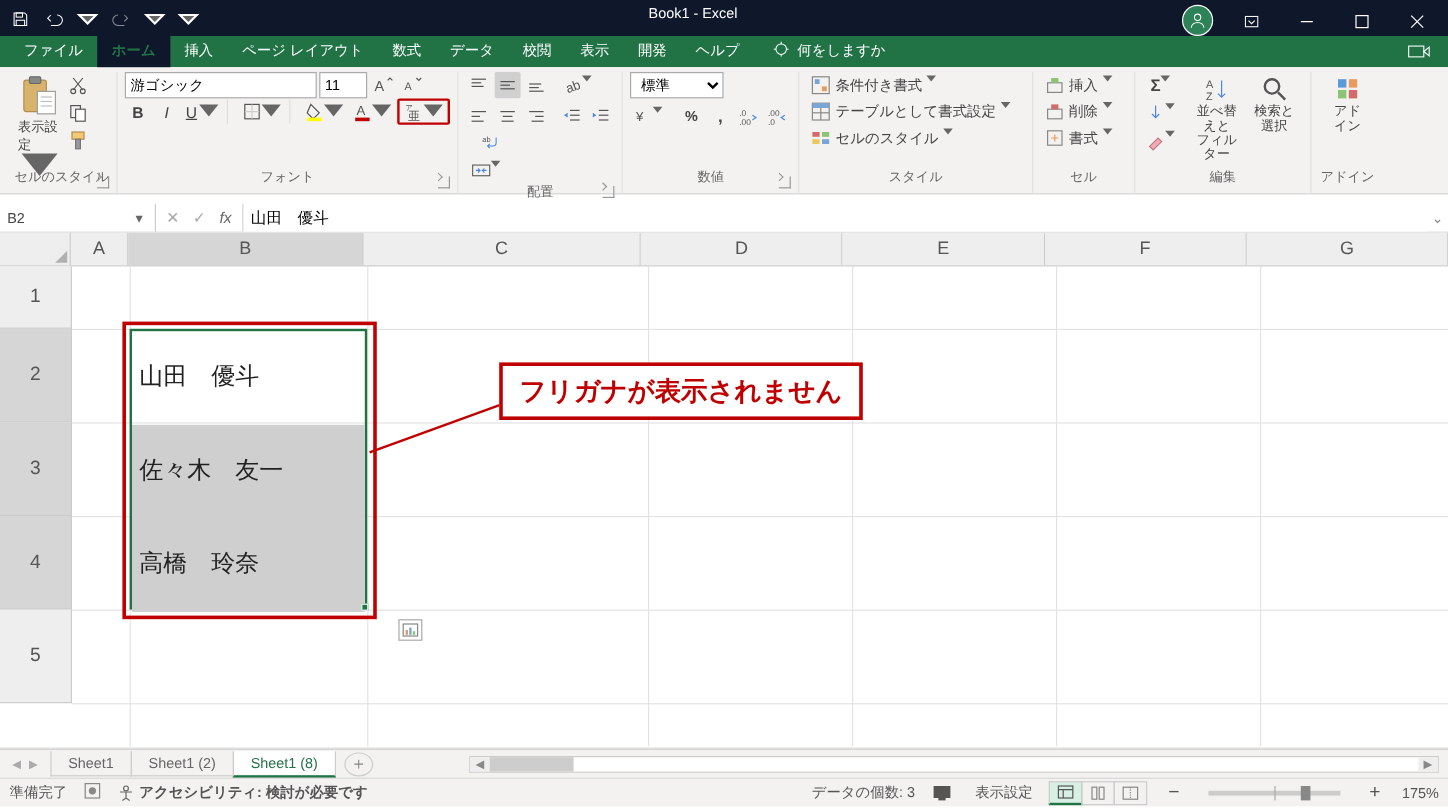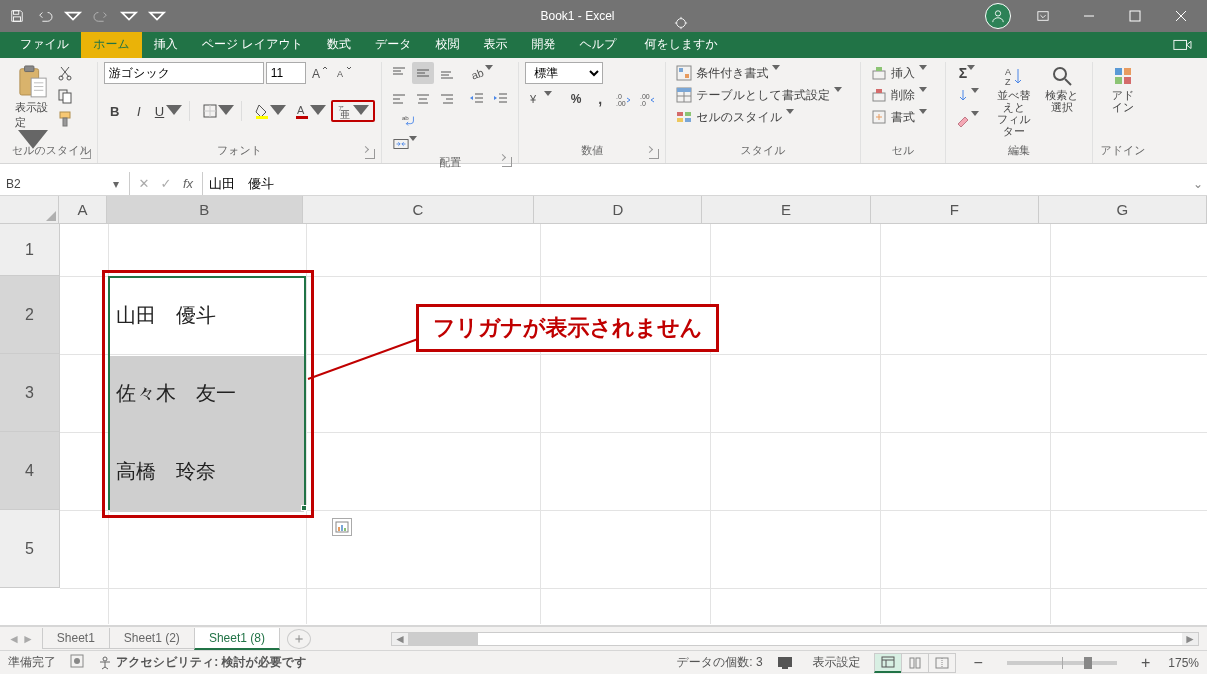--- a/index.html
+++ b/index.html
@@ -1,33 +1,33 @@
 <!DOCTYPE html>
 <html><head>
 <meta charset="utf-8">
 <style>
 * { margin:0; padding:0; box-sizing:border-box; font-family:"Meiryo UI","Segoe UI",sans-serif; }
 body { background:#fff; width:1207px; height:676px; overflow:hidden; font-size:12px; color:#444; }
 
 
-.titlebar { height:30px; background:#737373; color:#fff; display:flex; align-items:center; padding:16px 4px; }
+.titlebar { height:30px; background:#0f172a; color:#fff; display:flex; align-items:flex-start; padding:4px 4px; }
 .titlebar .qat { display:flex; align-items:center; gap:2px; }
 .titlebar .qat .qbtn { width:26px; height:24px; display:flex; align-items:center; justify-content:center; border-radius:2px; }
 .titlebar .qat svg { width:14px; height:14px; fill:#fff; stroke:#fff; }
 .titlebar .title { flex:1; text-align:center; font-size:12px; }
 .titlebar .winctrl { display:flex; align-items:center; gap:2px; }
 .titlebar .winctrl .wbtn { width:44px; height:28px; display:flex; align-items:center; justify-content:center; }
 .titlebar .winctrl .wbtn svg { width:12px; height:12px; stroke:#fff; fill:none; stroke-width:1; }
 .avatar { width:26px; height:26px; border:1px solid #fff; border-radius:50%; display:flex; align-items:center; justify-content:center; margin-right:10px; background:#2d8257; }
 
 
 .tabs { height:26px; background:#217346; display:flex; align-items:flex-end; padding-left:8px; }
 .tabs .tab { padding:4px 12px 5px; color:#fff; font-size:12px; cursor:pointer; }
-.tabs .tab.active { background:#eab308; color:#217346; }
-.tabs .tell { display:flex; align-items:center; gap:6px; color:#fff; margin-left:6px; padding:4px 10px 5px;flex-direction:column; }
+.tabs .tab.active { background:#0f172a; color:#217346;font-weight:bold; }
+.tabs .tell { display:flex; align-items:flex-start; gap:6px; color:#fff; margin-left:6px; padding:4px 10px 5px; }
 .tabs .tell svg { width:14px; height:14px; fill:none; stroke:#fff; }
 .tabs .share { margin-left:auto; margin-right:8px; padding:4px 8px; }
 .tabs .share svg { width:18px; height:14px; fill:none; stroke:#fff; }
 
 
 .ribbon { height:106px; background:#f3f2f1; border-bottom:1px solid #d6d6d6; display:flex; padding:4px 6px 0; }
 .group { display:flex; flex-direction:column; border-right:1px solid #e1e1e1; padding:0 6px 2px; }
 .group:last-child { border-right:none; }
 .group .body { flex:1; display:flex; align-items:flex-start; gap:0; }
 .group .label { text-align:center; font-size:11px; color:#666; height:18px; line-height:14px; position:relative; }
@@ -254,21 +254,21 @@
               <rect x="3" y="1" width="10" height="6" fill="#f7c873" stroke="#b08d4f"></rect>
               <rect x="6" y="7" width="4" height="8" fill="#999" stroke="#777"></rect>
             </svg>
           </div>
       </div>
     </div>
     <div class="label"><span>セルのスタイル</span><span class="dlaunch"></span></div>
   </div>
 
   <div class="group">
-    <div class="body stackv" style="gap:16px">
+    <div class="body stackv" style="gap:0">
       <div class="rowh">
         <input class="font-select" value="游ゴシック" style="">
         <input class="size-select" value="11" style="">
         <div class="rbtn">
             <svg viewBox="0 0 16 16">
               <text x="1" y="13" font-size="12" fill="#555">A</text>
               <path d="M12 4l2-2 2 2" stroke="#555" fill="none"></path>
             </svg>
           </div>
         <div class="rbtn">

